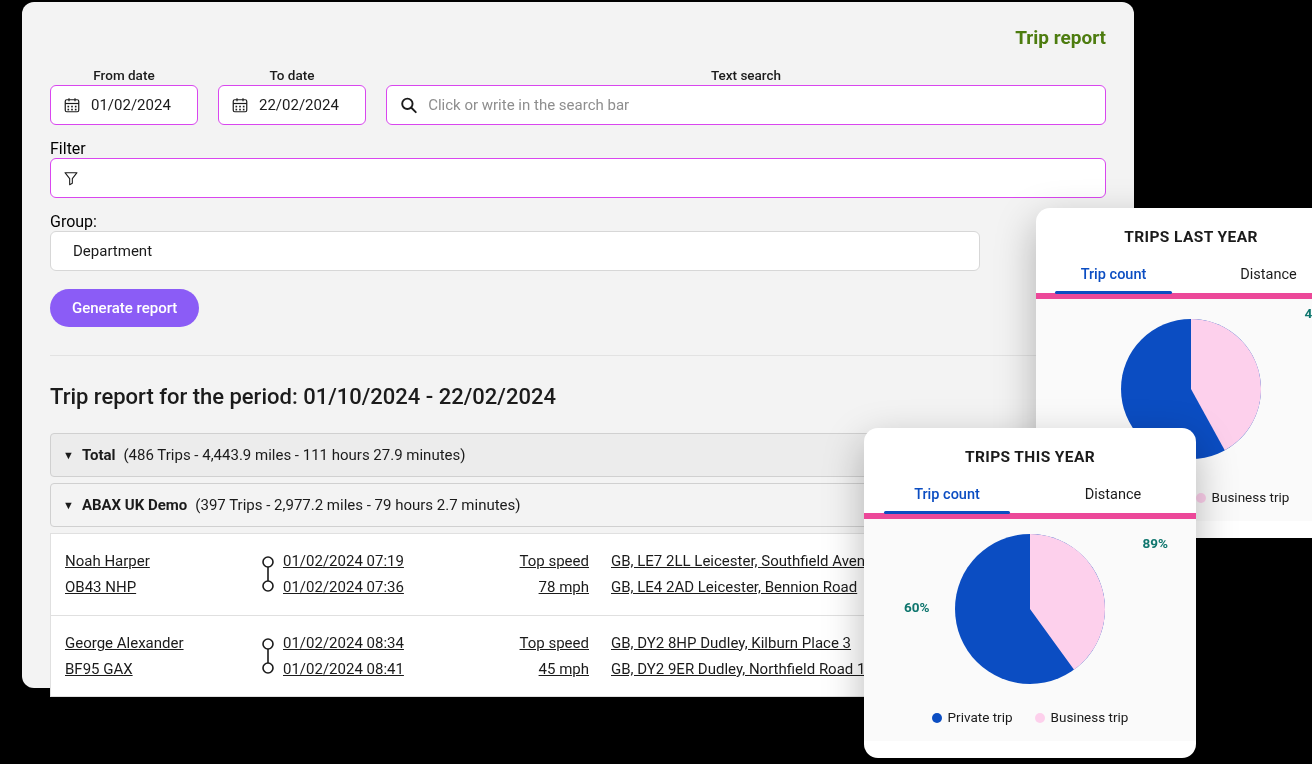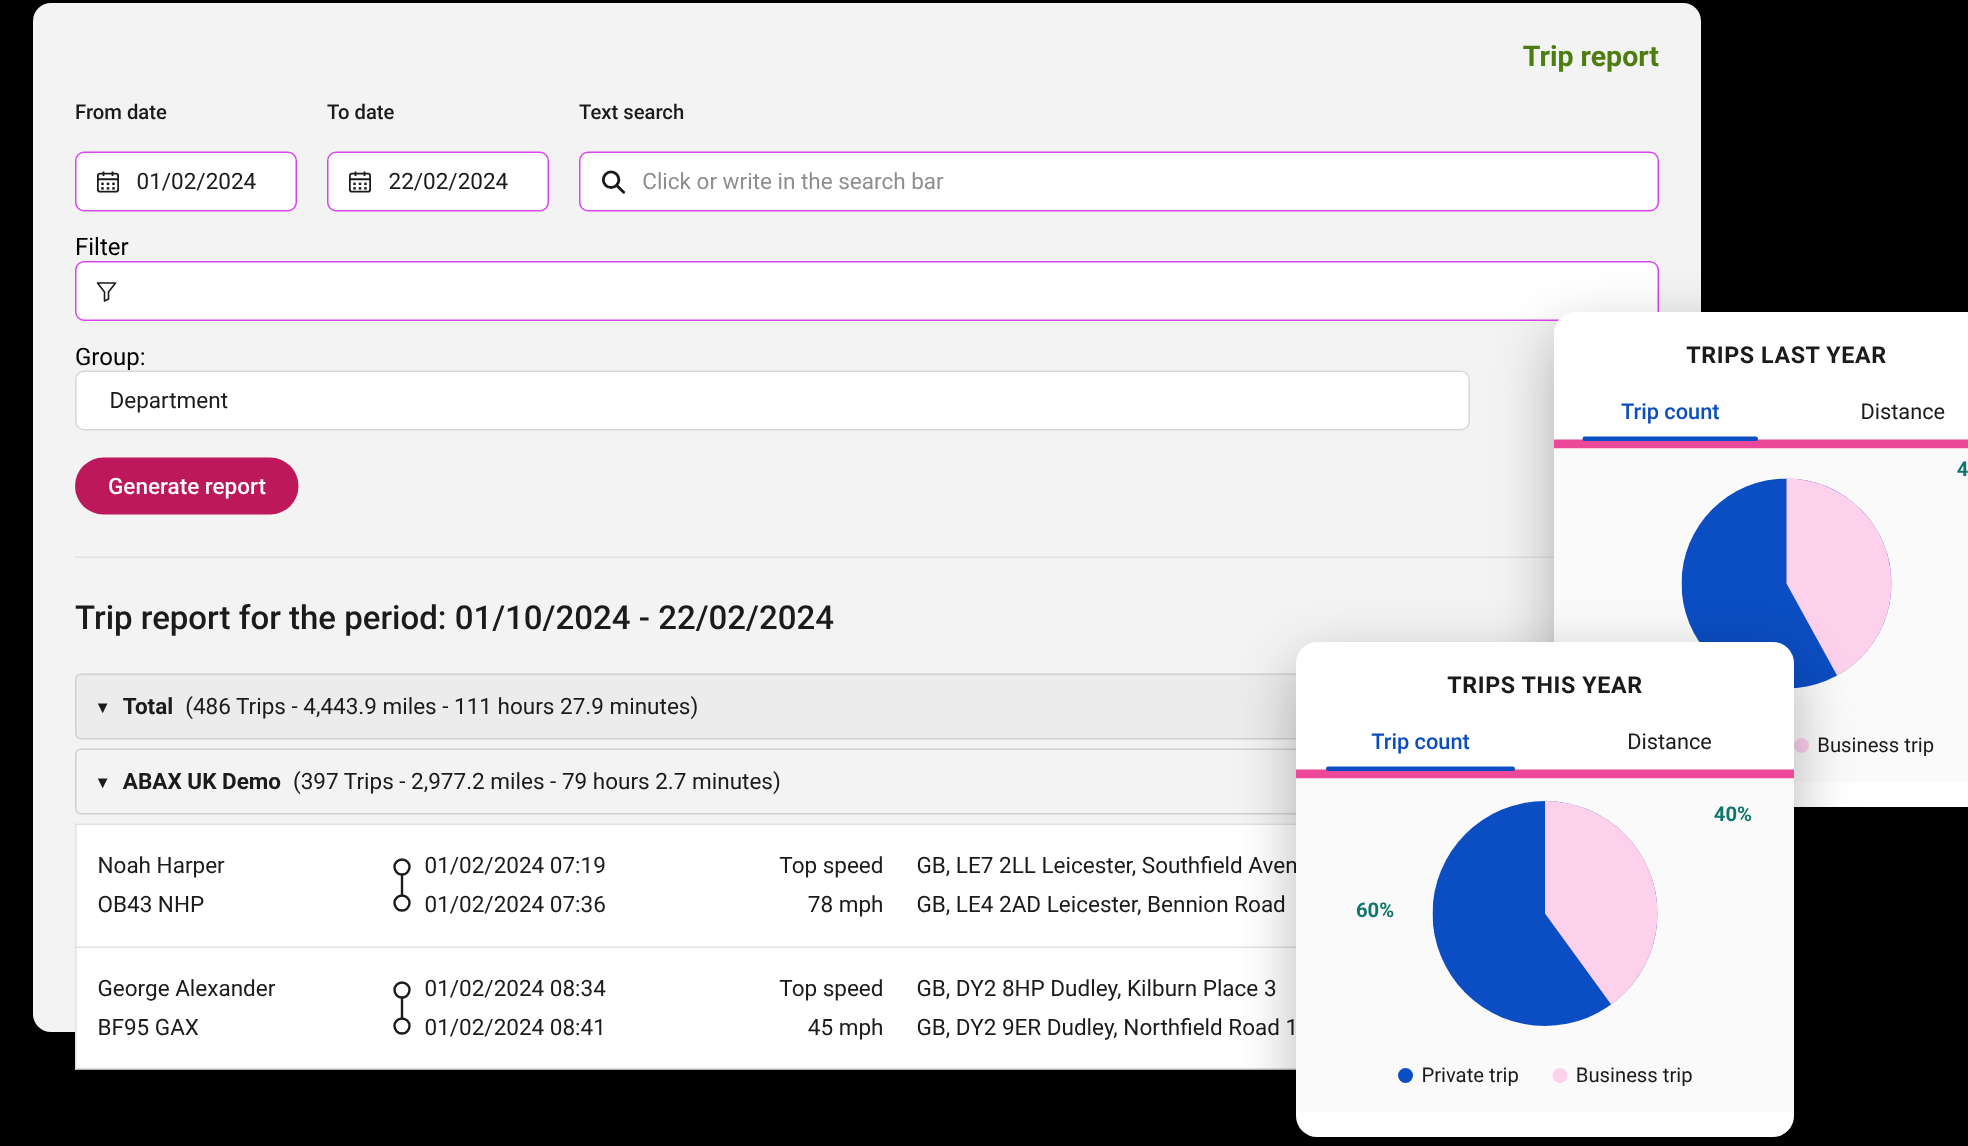--- a/index.html
+++ b/index.html
@@ -6,21 +6,21 @@
   body { background: #000; width: 1312px; height: 764px; position: relative; overflow: hidden; }
 
   
   .panel-main {
     position: absolute; left: 22px; top: 2px; width: 1112px; height: 686px;
     background: #f3f3f3; border-radius: 12px; padding: 24px 28px;
   }
   .panel-main h1 { font-size: 19px; font-weight: 700; color: #4d7c0f; margin-bottom: 18px; text-align: right; }
 
   .row-filters { display: flex; gap: 20px; }
-  .field-block label { display:block; font-size: 13.5px; color: #1b1b1b; font-weight: 500; margin-bottom: 18px; }
+  .field-block label { display:block; font-size: 13.5px; color: #1b1b1b; font-weight: 500; margin-bottom: 2px; text-align: center; }
 
   .input-box {
     display:flex; align-items:center; gap:10px;
     background:#fff; border:1px solid #d946ef; border-radius:6px;
     height:40px; padding:0 12px; font-size:15px; color:#1b1b1b;
   }
   .input-box.small { width: 148px; }
   .input-box.search { flex:1; }
   .input-box input { border:none; outline:none; font-size:15px; width:100%; background:transparent; color:#1b1b1b; }
   .input-box input::placeholder { color:#8e8e8e; }
@@ -41,40 +41,40 @@
   .block-full .input-box { width: 100%; }
 
   .group-select {
     background:#fff; border:1px solid #d7d7d7; border-radius:6px;
     height:40px; padding:0 22px; font-size:15px; color:#1b1b1b;
     display:flex; align-items:center; width: 930px;
   }
 
   .btn-primary {
     margin-top: 18px;
-    background:#be185d; color:#fff; border:none; border-radius:22px;
+    background:#8b5cf6; color:#fff; border:none; border-radius:22px;
     height:38px; padding:0 22px; font-size:15px; font-weight:500; cursor:pointer;
   }
 
   .divider { border:none; border-top:1px solid #e2e2e2; margin-top:28px; }
 
   .report-title { font-size:22px; font-weight:500; color:#1b1b1b; margin-top:28px; margin-bottom:24px; }
 
   .accordion-row {
     border:1px solid #d0d0d0; border-radius:4px; height:44px;
     display:flex; align-items:center; gap:8px; padding:0 12px;
     font-size:15px; color:#1b1b1b; margin-bottom:6px;
   }
   .accordion-row.total { background:#ececec; }
   .accordion-row .caret { font-size:11px; }
   .accordion-row .bold { font-weight:700; }
 
   .trip-item {
     border:1px solid #e0e0e0; border-top:none; background:#fff;
-    display:flex; padding:14px 14px; font-size:15px; color:#1b1b1b;
+    display:flex; padding:14px 14px; font-size:15px; color:#1b1b1b;text-decoration:underline;
   }
   .trip-item:first-of-type { border-top:1px solid #e0e0e0; }
   .trip-item .col-name { width: 188px; line-height:1.75; }
   .trip-item .col-marker { width: 30px; display:flex; align-items:center; justify-content:center; }
   .trip-item .col-times { width: 210px; line-height:1.75; }
   .trip-item .col-speed { width: 96px; text-align:right; line-height:1.75; }
   .trip-item .col-loc { padding-left:22px; line-height:1.75; }
 
   .marker-svg circle { fill:#fff; stroke:#1b1b1b; stroke-width:1.6; }
   .marker-svg line { stroke:#1b1b1b; stroke-width:1.6; }
@@ -276,20 +276,20 @@
   <div class="card-title">TRIPS THIS YEAR</div>
   <div class="card-tabs">
     <div class="card-tab active">Trip count</div>
     <div class="card-tab">Distance</div>
   </div>
   <div class="pie-area">
     <svg id="pie-this" width="150" height="150" viewBox="0 0 100 100">
         <circle cx="50" cy="50" r="50" fill="#0b4dc2"></circle>
         <path d="M50,50 L50,0 A50,50 0 0 1 79.38926261462366,90.45084971874738 Z" fill="#fdd0ec"></path>
       </svg>
-    <span class="pie-label" id="lbl-this-biz" style="right:28px; top:16px;">40%</span>
+    <span class="pie-label" id="lbl-this-biz" style="right:28px; top:16px;">89%</span>
     <span class="pie-label" id="lbl-this-priv" style="left:40px; top:80px;">60%</span>
   </div>
   <div class="legend-row">
     <span><span class="legend-dot dot-private"></span><span>Private trip</span></span>
     <span><span class="legend-dot dot-business"></span><span>Business trip</span></span>
   </div>
 </div>
 
 </body></html>

